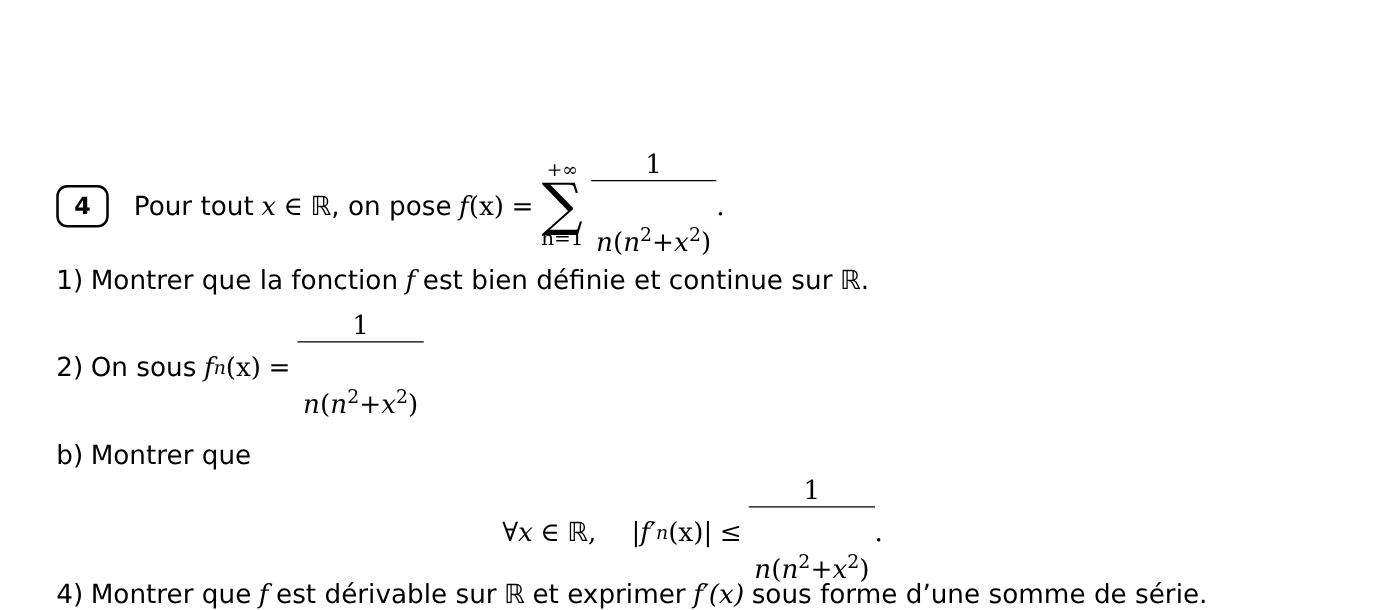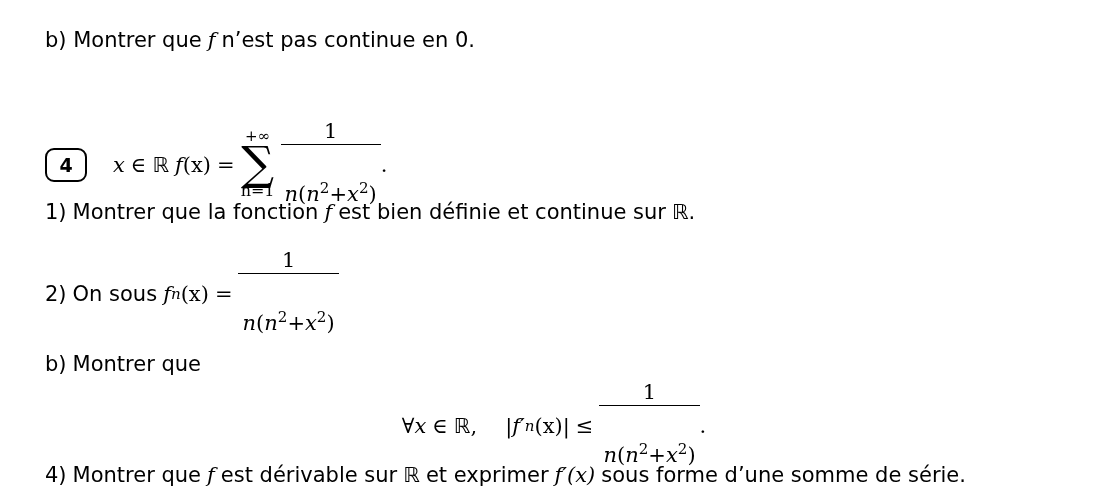--- a/index.html
+++ b/index.html
@@ -121,50 +121,49 @@
     font-size: 19px;
     box-sizing: border-box;
   }
   .ex-text {
     margin-left: 20px;
     font-size: 21px;
     display: flex;
     align-items: center;
   }
 
-  #line-1 { left: 45px; top: 200px; }
+  #line-1 { left: 45px; top: 212px; }
   #line-2 { left: 45px; top: 250px; display:flex; align-items:center; }
   #line-3a { left: 45px; top: 320px; }
   #line-3b { left: 45px; top: 352px; }
   #display-eq { left: 0; top: 382px; width: 1108px; text-align: center; white-space: nowrap; }
   #display-eq .inner { display: inline-flex; align-items: center; }
   #line-4 { left: 45px; top: 452px; margin-top: 11px; }
 
   .sp { display: inline-block; width: 6px; }
   .sp-wide { display: inline-block; width: 28px; }
 </style>
 </head>
 <body>
 
 <div class="page">
 
-  <div class="line" id="line-b-top">
-    <span class="txt">b) Montrer que</span><span class="sp"></span><span class="mi">f</span><span class="sp"></span><span class="txt">n’est pas continue en 0.</span>
-  </div>
 
   <div class="line" id="ex-block">
     <div class="ex-row">
       <span class="ex-num">4</span>
       <span class="ex-text">
+        <span class="txt">Pour tout</span>
           <span class="sp"></span>
         <span class="mi">x</span>
           <span class="sp"></span>
         <span class="mo">∈</span>
           <span class="sp"></span>
         <span class="bb">ℝ</span>
+        <span class="txt">, on pose</span>
           <span class="sp"></span>
         <span class="mi">f</span>
           <span class="mn">(x)</span>
           <span class="sp"></span>
         <span class="mo">=</span>
           <span class="sp"></span>
         <span class="bigsum">
           <span class="lim-top">+∞</span>
           <span class="sigma">∑</span>
           <span class="lim-bot">n=1</span>

